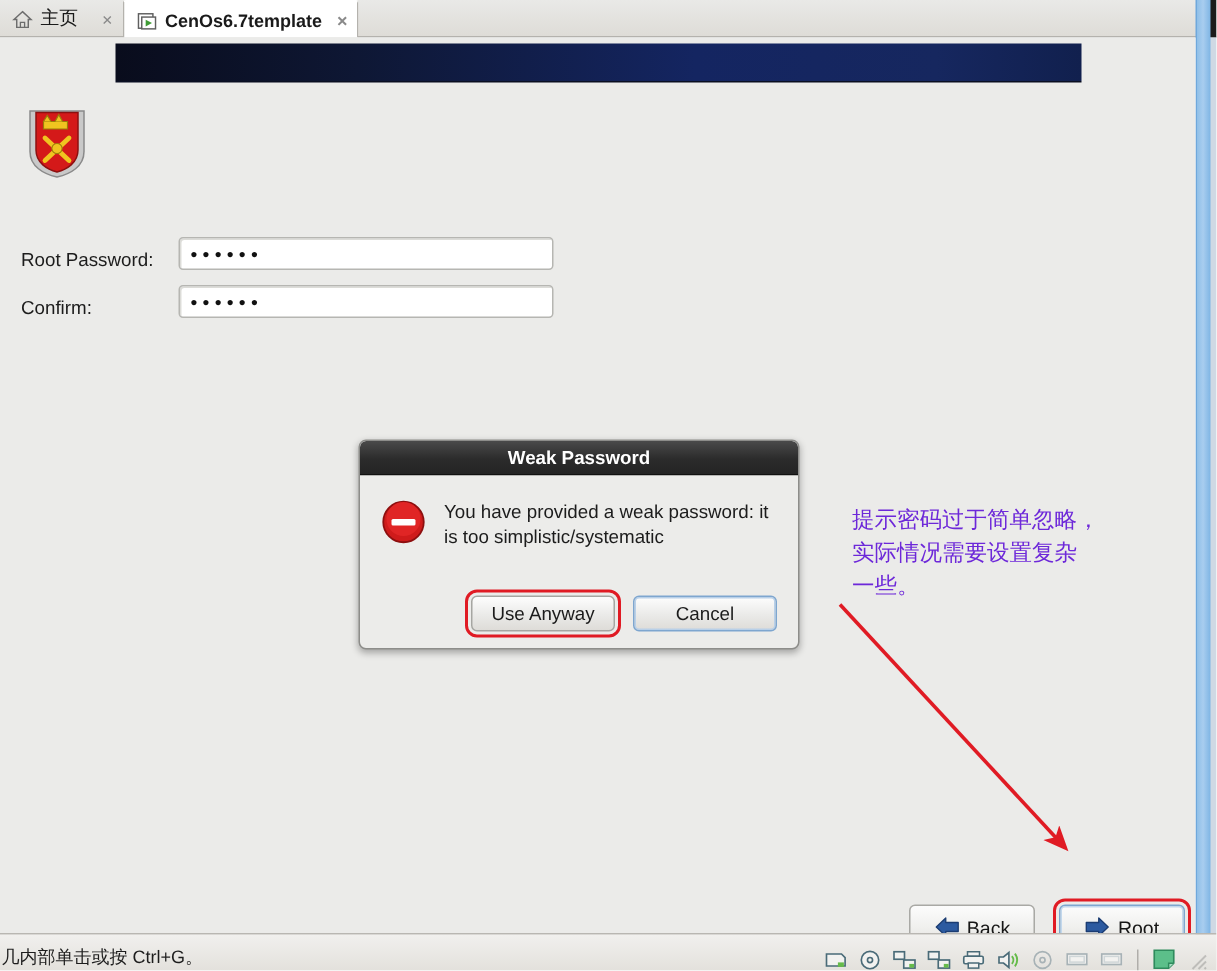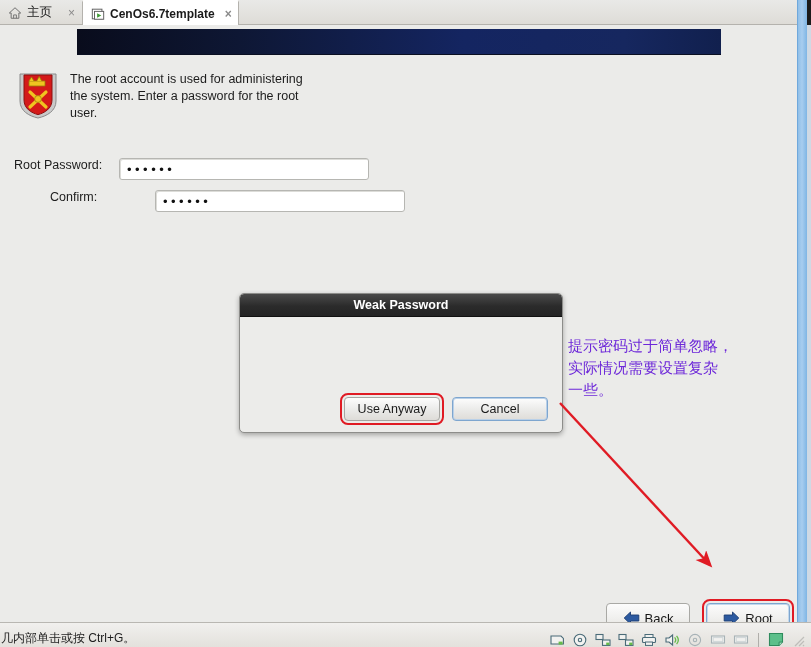--- a/index.html
+++ b/index.html
@@ -73,41 +73,41 @@
   .intro {
     position: absolute; left: 16px; top: 46px;
     display: flex; gap: 10px; align-items: flex-start;
   }
   .shield { width: 44px; height: 48px; flex: 0 0 auto; }
   .intro-text {
     font-size: 12.5px; color: #1c1c1c; line-height: 17px;
     max-width: 290px; white-space: pre-line;
   }
 
-  .field-row { position: absolute; display: flex; align-items: flex-start; }
+  .field-row { position: absolute; display: flex; align-items: flex-end; }
   .field-label { font-size: 12.5px; color: #1c1c1c; }
   .pw-input {
     width: 250px; height: 22px; box-sizing: border-box;
     background: #fff;
     border: 1px solid #b6b6b2;
     border-radius: 3px;
     box-shadow: inset 1px 1px 0 #dcdcd8;
     display: flex; align-items: center;
     padding-left: 7px;
     letter-spacing: 3.5px;
     font-size: 13px; color: #111;
   }
   #row-root { left: 14px; top: 133px; }
   #row-root .field-label { width: 105px; }
   #row-confirm { left: 14px; top: 165px; }
-  #row-confirm .field-label { width: 105px; margin-left: 36px; }
+  #row-confirm .field-label { width: 105px; }
 
   
   .modal {
-    position: absolute; left: 239px; top: 268px; width: 324px; height: 140px;
+    position: absolute; left: 239px; top: 268px; width: 294px; height: 140px;
     background: #ececea;
     border: 1px solid #8d8d8a;
     border-radius: 5px;
     box-shadow: 0 2px 5px rgba(0,0,0,.30);
     box-sizing: border-box;
     overflow: hidden;
   }
   .modal-title {
     height: 22px; line-height: 22px; text-align: center;
     background: linear-gradient(#4a4a4a,#2b2b2b 55%,#242424);
@@ -230,38 +230,46 @@
       <span class="shield ico">
         <svg class="shield" viewBox="0 0 44 48">
           <path d="M4 3 H40 V30 C40 40 31 45 22 47 C13 45 4 40 4 30 Z" fill="#c9c9c9" stroke="#8a8a8a" stroke-width="1"></path>
           <path d="M8 4 H36 V29 C36 37.5 28.5 42 22 43.6 C15.5 42 8 37.5 8 29 Z" fill="#d41919" stroke="#8c1010" stroke-width="1"></path>
           <path d="M13 10 h16 v5 h-16 z" fill="#f0c420" stroke="#9a7d08" stroke-width=".8"></path>
           <path d="M13 10 l2.5 -4 l2.5 4 M20.7 10 l2.5 -4.6 l2.5 4.6" fill="#f0c420" stroke="#9a7d08" stroke-width=".8"></path>
           <path d="M14 21 L30 36 M30 21 L14 36" stroke="#f0c420" stroke-width="3.2" stroke-linecap="round"></path>
           <circle cx="22" cy="28" r="3.4" fill="#f0c420" stroke="#9a7d08" stroke-width=".7"></circle>
         </svg>
       </span>
-      <span class="intro-text">The root account is used for administering
-the system.  Enter a password for the root
-user.</span>
     </div>
 
     <div class="field-row" id="row-root">
       <span class="field-label">Root Password:</span>
       <span class="pw-input">••••••</span>
     </div>
 
     <div class="field-row" id="row-confirm">
       <span class="field-label">Confirm:</span>
       <span class="pw-input">••••••</span>
     </div>
 
     <div class="modal">
       <div class="modal-title">Weak Password</div>
       <div class="modal-body">
+        <div class="modal-msg-row">
+          <span class="err-icon ico">
+            <svg class="err-icon" viewBox="0 0 30 30">
+              <circle cx="15" cy="15" r="13.5" fill="#cf1b1b" stroke="#8d0f0f" stroke-width="1.2"></circle>
+              <circle cx="15" cy="13" r="11.4" fill="#e02525"></circle>
+              <rect x="7" y="13" width="16" height="4.4" rx="1" fill="#ffffff"></rect>
+            </svg>
+          </span>
+          <span class="modal-msg">You have provided a weak password: it
+is too simplistic/systematic</span>
+        </div>
         <div class="modal-buttons">
           <span class="btn redbox">Use Anyway</span>
           <span class="btn focused">Cancel</span>
         </div>
       </div>
     </div>
 
     <div class="annot">提示密码过于简单忽略，
 实际情况需要设置复杂
 一些。</div>

